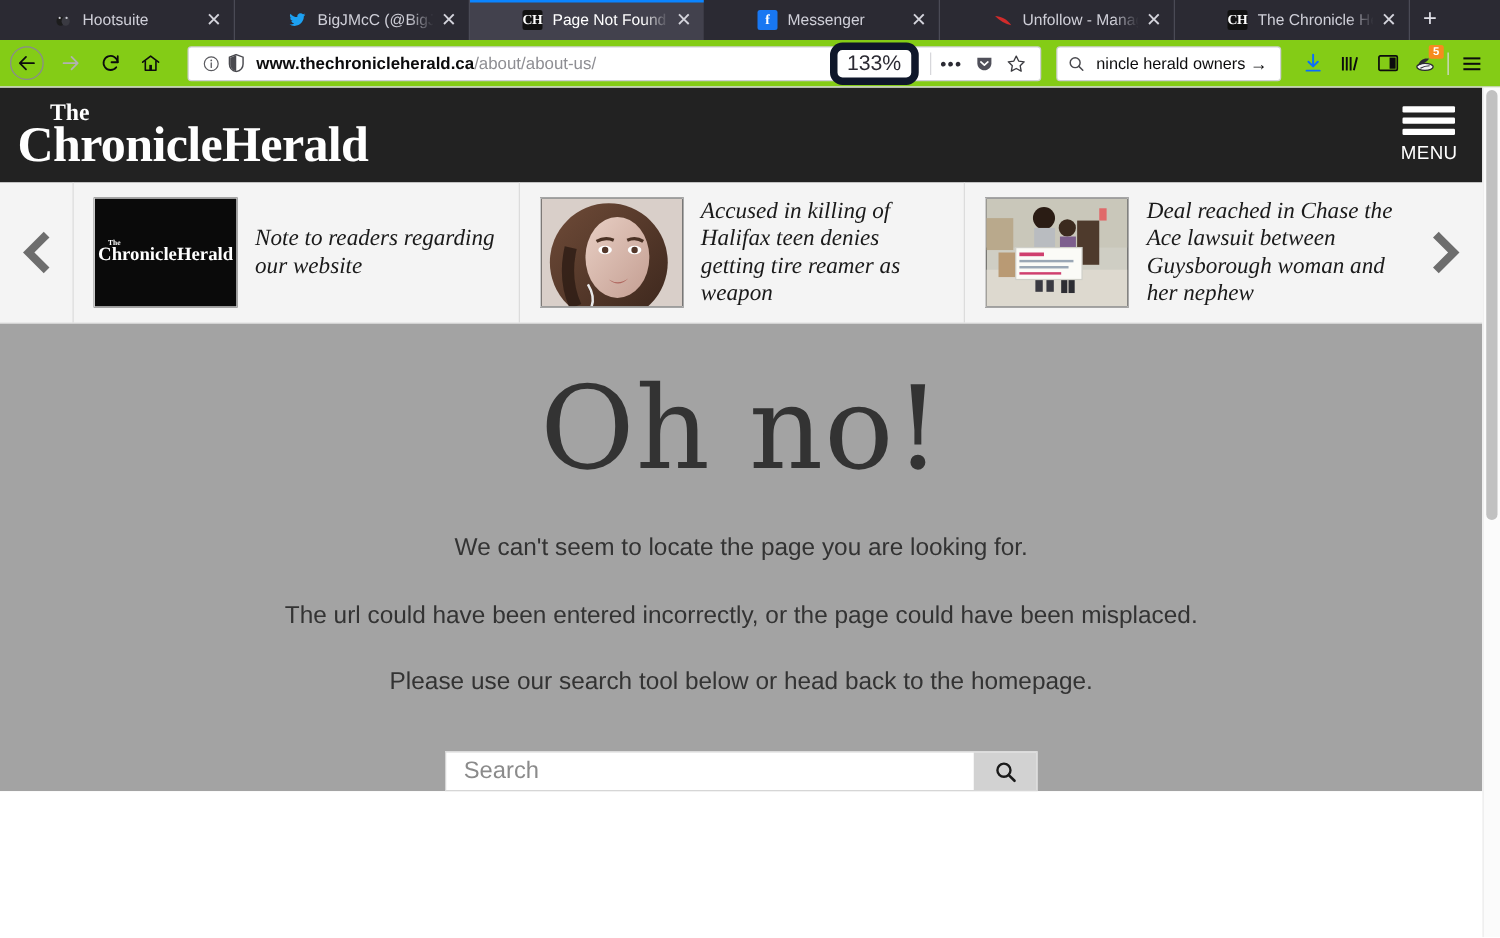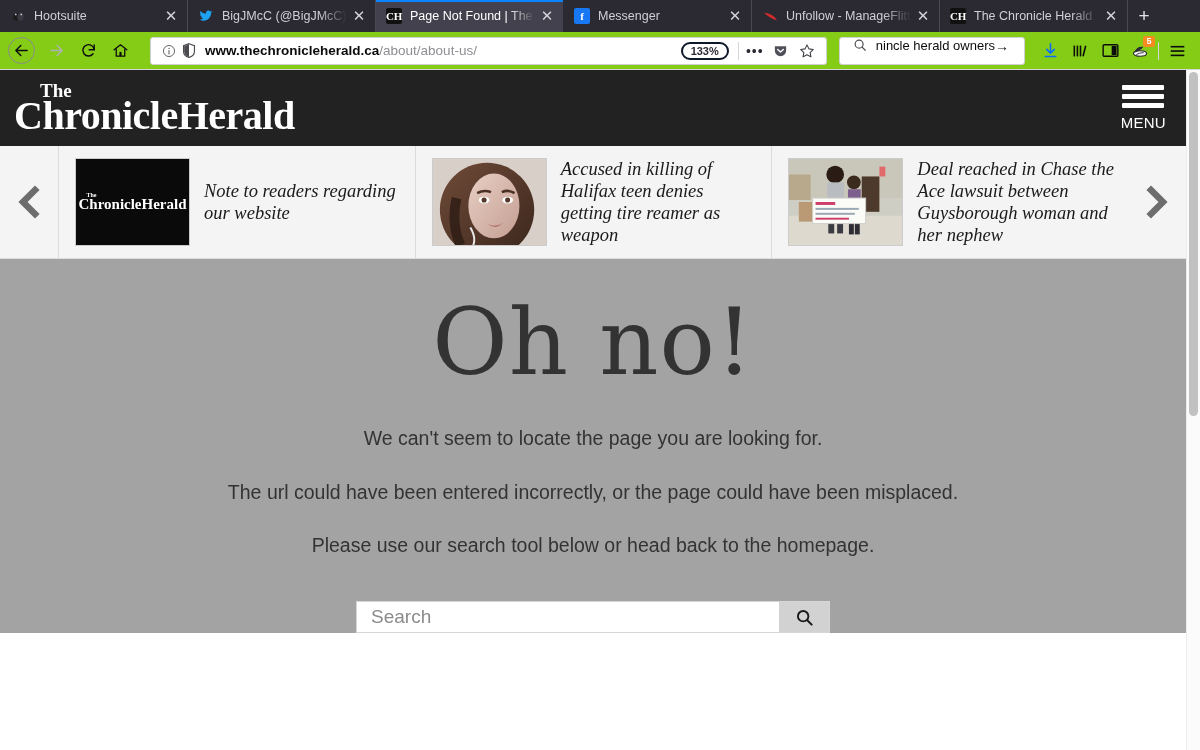--- a/index.html
+++ b/index.html
@@ -45,20 +45,21 @@
     height: 2px;
     background: #0a84ff;
   }
   .tab .favicon {
     width: 16px; height: 16px;
     flex: 0 0 16px;
     margin-right: 8px;
     display: flex; align-items: center; justify-content: center;
     font-size: 11px;
     border-radius: 2px;
+    margin-left: 32px;
   }
   .fav-hoot { color: #bfbfc8; font-size: 13px; }
   .fav-tw { color: #1da1f2; font-size: 14px; }
   .fav-ch {
     background: #111; color: #fff;
     font-family: "Liberation Serif", serif;
     font-size: 7px; font-weight: bold;
     letter-spacing: -0.3px;
   }
   .fav-fb {
@@ -134,45 +135,44 @@
     flex: 1 1 auto;
     font-size: 13.5px;
     color: #8e8e93;
     white-space: nowrap;
     overflow: hidden;
     padding-left: 6px;
   }
   .urltext b { color: #0c0c0d; font-weight: bold; }
   .zoombadge {
     flex: 0 0 auto;
-    font-size: 11px;
+    font-size: 17px;
     color: #2b2a33;
-    border: 2px solid #0f172a;
+    border: 6px solid #0f172a;
     border-radius: 10px;
     padding: 1px 8px;
     margin-right: 6px;
-    font-weight: bold;
   }
   .ubtn {
     width: 26px; height: 24px;
     flex: 0 0 26px;
     display: flex; align-items: center; justify-content: center;
     color: #2b2a33;
   }
   .usep { width: 1px; height: 18px; background: #d7d7db; margin: 0 3px; flex: 0 0 1px; }
 
   .searchbar {
     flex: 0 0 180px;
     height: 28px;
     background: #ffffff;
     border: 1px solid #cfcfd4;
     border-radius: 3px;
     display: flex;
-    align-items: flex-start;
-    padding: 0 13px;
+    align-items: center;
+    padding: 0 8px;
   }
   .searchbar .sq { color: #4a4a4f; flex: 0 0 18px; display:flex; align-items:center; }
   .searchbar .sval {
     flex: 1 1 auto;
     font-size: 13px;
     color: #0c0c0d;
     white-space: nowrap;
     overflow: hidden;
     padding-left: 5px;
   }

